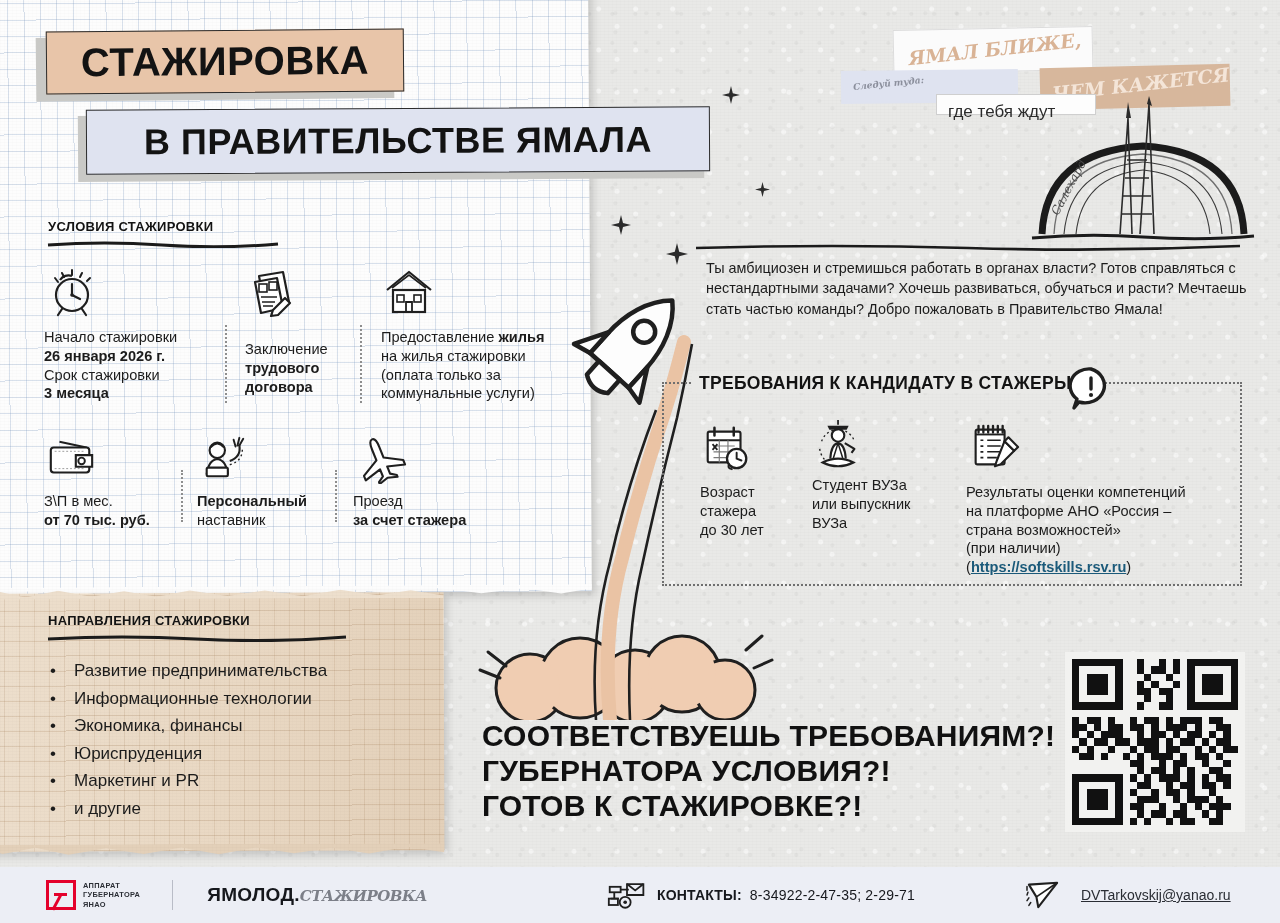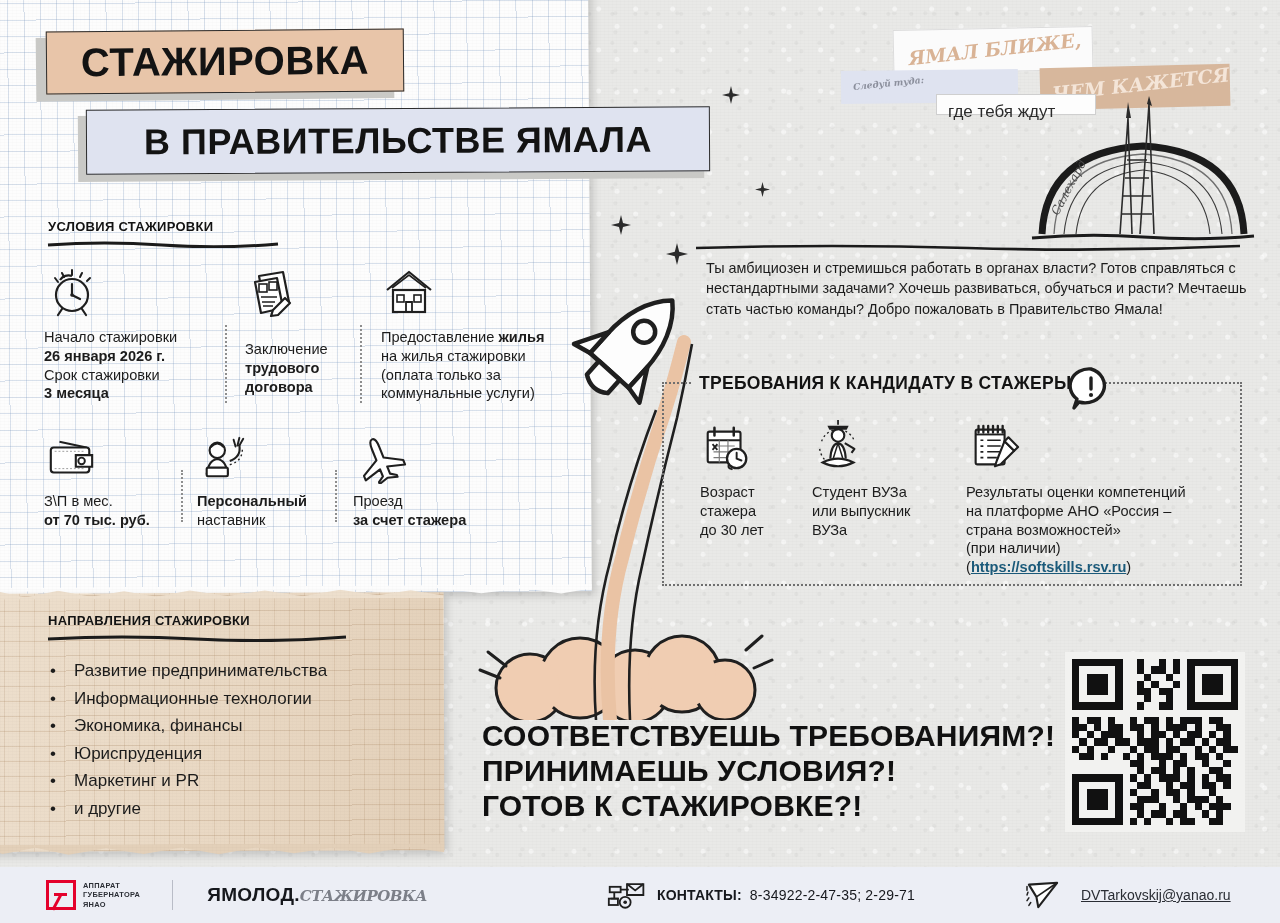--- a/index.html
+++ b/index.html
@@ -464,21 +464,21 @@
       <circle cx="27" cy="16" r="6.5" fill="#fff" stroke="#1f1f1f" stroke-width="2.2"></circle>
       <path d="M18 10 L36 10 L38 6 L16 6Z" fill="#1f1f1f"></path>
       <path d="M27 5 L27 0" stroke="#1f1f1f" stroke-width="1.8"></path>
       <path d="M19 40 Q20 25 27 24 Q34 25 35 40" fill="#fff" stroke="#1f1f1f" stroke-width="2.2"></path>
       <path d="M27 24 L22 40 M27 24 L32 40" stroke="#1f1f1f" stroke-width="1.6"></path>
       <path d="M34 24 L44 30 L41 34" fill="none" stroke="#1f1f1f" stroke-width="2.2" stroke-linejoin="round"></path>
       <path d="M11 44 Q27 36 43 44 Q27 52 11 44Z" fill="#fff" stroke="#1f1f1f" stroke-width="2.2"></path>
       <path d="M10 22 A18 18 0 0 1 44 22" fill="none" stroke="#1f1f1f" stroke-width="1.4" stroke-dasharray="2 3"></path>
       <path d="M8 30 A20 20 0 0 0 14 42" fill="none" stroke="#1f1f1f" stroke-width="1.4" stroke-dasharray="2 3"></path>
     </svg>
-    <div class="txt" style="margin-top:9px">
+    <div class="txt" style="margin-top:2px">
       <span>Студент ВУЗа</span><br>
       <span>или выпускник</span><br>
       <span>ВУЗа</span>
     </div>
   </div>
 
   <div class="item" style="left:966px;top:420px;width:260px">
     <svg class="ico" width="54" height="54" viewBox="0 0 56 56">
       <rect x="10" y="10" width="30" height="36" rx="2" fill="#fff" stroke="#1f1f1f" stroke-width="2.2"></rect>
       <path d="M13 6 L13 13 M18 6 L18 13 M23 6 L23 13 M28 6 L28 13 M33 6 L33 13 M38 6 L38 13" stroke="#1f1f1f" stroke-width="2.4" stroke-linecap="round"></path>
@@ -494,21 +494,21 @@
       <span>Результаты оценки компетенций</span><br>
       <span>на платформе АНО «Россия –</span><br>
       <span>страна возможностей»</span><br>
       <span>(при наличии)</span><br>
       <span>(</span><a href="#" class="link">https://softskills.rsv.ru</a><span>)</span>
     </div>
   </div>
 
   <div id="slogan">
     <div>СООТВЕТСТВУЕШЬ ТРЕБОВАНИЯМ?!</div>
-    <div>ПРИНИМАЕШЬ УСЛОВИЯ?!</div>
+    <div>ГУБЕРНАТОРА УСЛОВИЯ?!</div>
     <div>ГОТОВ К СТАЖИРОВКЕ?!</div>
   </div>
 
   <svg id="qr" viewBox="0 0 25 25" shape-rendering="crispEdges">
     <rect width="25" height="25" fill="#f2f2f0"></rect>
     <g fill="#111">
       <path d="M1 1h7v1h-7zM1 2h1v1h-1zM7 2h1v1h-1zM1 3h1v1h-1zM3 3h3v1h-3zM7 3h1v1h-1zM1 4h1v1h-1zM3 4h3v1h-3zM7 4h1v1h-1zM1 5h1v1h-1zM3 5h3v1h-3zM7 5h1v1h-1zM1 6h1v1h-1zM7 6h1v1h-1zM1 7h7v1h-7z"></path>
       <path d="M17 1h7v1h-7zM17 2h1v1h-1zM23 2h1v1h-1zM17 3h1v1h-1zM19 3h3v1h-3zM23 3h1v1h-1zM17 4h1v1h-1zM19 4h3v1h-3zM23 4h1v1h-1zM17 5h1v1h-1zM19 5h3v1h-3zM23 5h1v1h-1zM17 6h1v1h-1zM23 6h1v1h-1zM17 7h7v1h-7z"></path>
       <path d="M1 17h7v1h-7zM1 18h1v1h-1zM7 18h1v1h-1zM1 19h1v1h-1zM3 19h3v1h-3zM7 19h1v1h-1zM1 20h1v1h-1zM3 20h3v1h-3zM7 20h1v1h-1zM1 21h1v1h-1zM3 21h3v1h-3zM7 21h1v1h-1zM1 22h1v1h-1zM7 22h1v1h-1zM1 23h7v1h-7z"></path>
       <path d="M10 1h1v1h-1zM13 1h1v1h-1zM15 1h1v1h-1zM10 2h1v1h-1zM12 2h2v1h-2zM15 2h1v1h-1zM11 3h1v1h-1zM14 3h1v1h-1zM10 4h1v1h-1zM12 4h1v1h-1zM15 4h1v1h-1zM10 5h2v1h-2zM13 5h2v1h-2zM11 6h1v1h-1zM14 6h1v1h-1zM10 7h1v1h-1zM13 7h2v1h-2z"></path>

